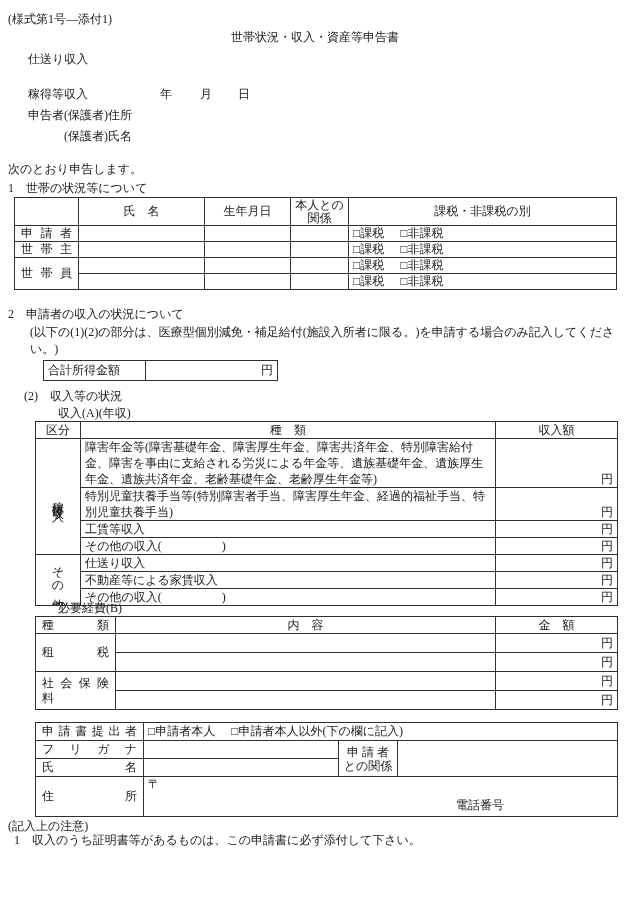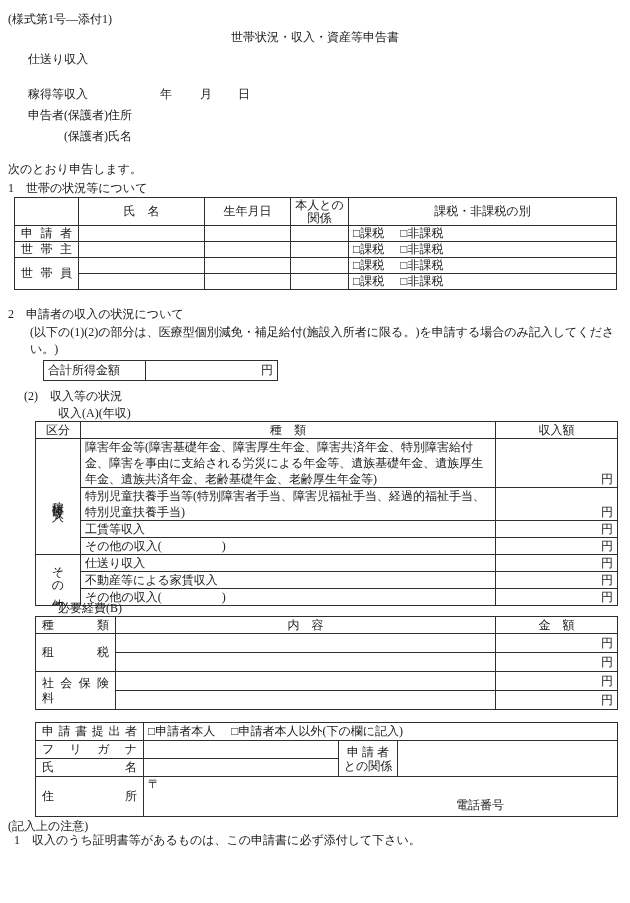--- a/index.html
+++ b/index.html
@@ -134,21 +134,21 @@
       <td class="center">収入額</td>
     </tr>
     <tr>
       <td rowspan="4">
             <span class="vtext">稼得等収入</span>
           </td>
       <td style="height:48px;margin-left:35px;">障害年金等(障害基礎年金、障害厚生年金、障害共済年金、特別障害給付金、障害を事由に支給される労災による年金等、遺族基礎年金、遺族厚生年金、遺族共済年金、老齢基礎年金、老齢厚生年金等)</td>
       <td class="right bottom"><span>円</span></td>
     </tr>
     <tr>
-      <td style="height:32px;">特別児童扶養手当等(特別障害者手当、障害児福祉手当、経過的福祉手当、特別児童扶養手当)</td>
+      <td style="height:32px;">特別児童扶養手当等(特別障害者手当、障害厚生年金、経過的福祉手当、特別児童扶養手当)</td>
       <td class="right bottom"><span>円</span></td>
     </tr>
     <tr style="height:16px;">
       <td>工賃等収入</td>
       <td class="right"><span>円</span></td>
     </tr>
     <tr style="height:16px;">
       <td>その他の収入(　　　　　)</td>
       <td class="right"><span>円</span></td>
     </tr>

